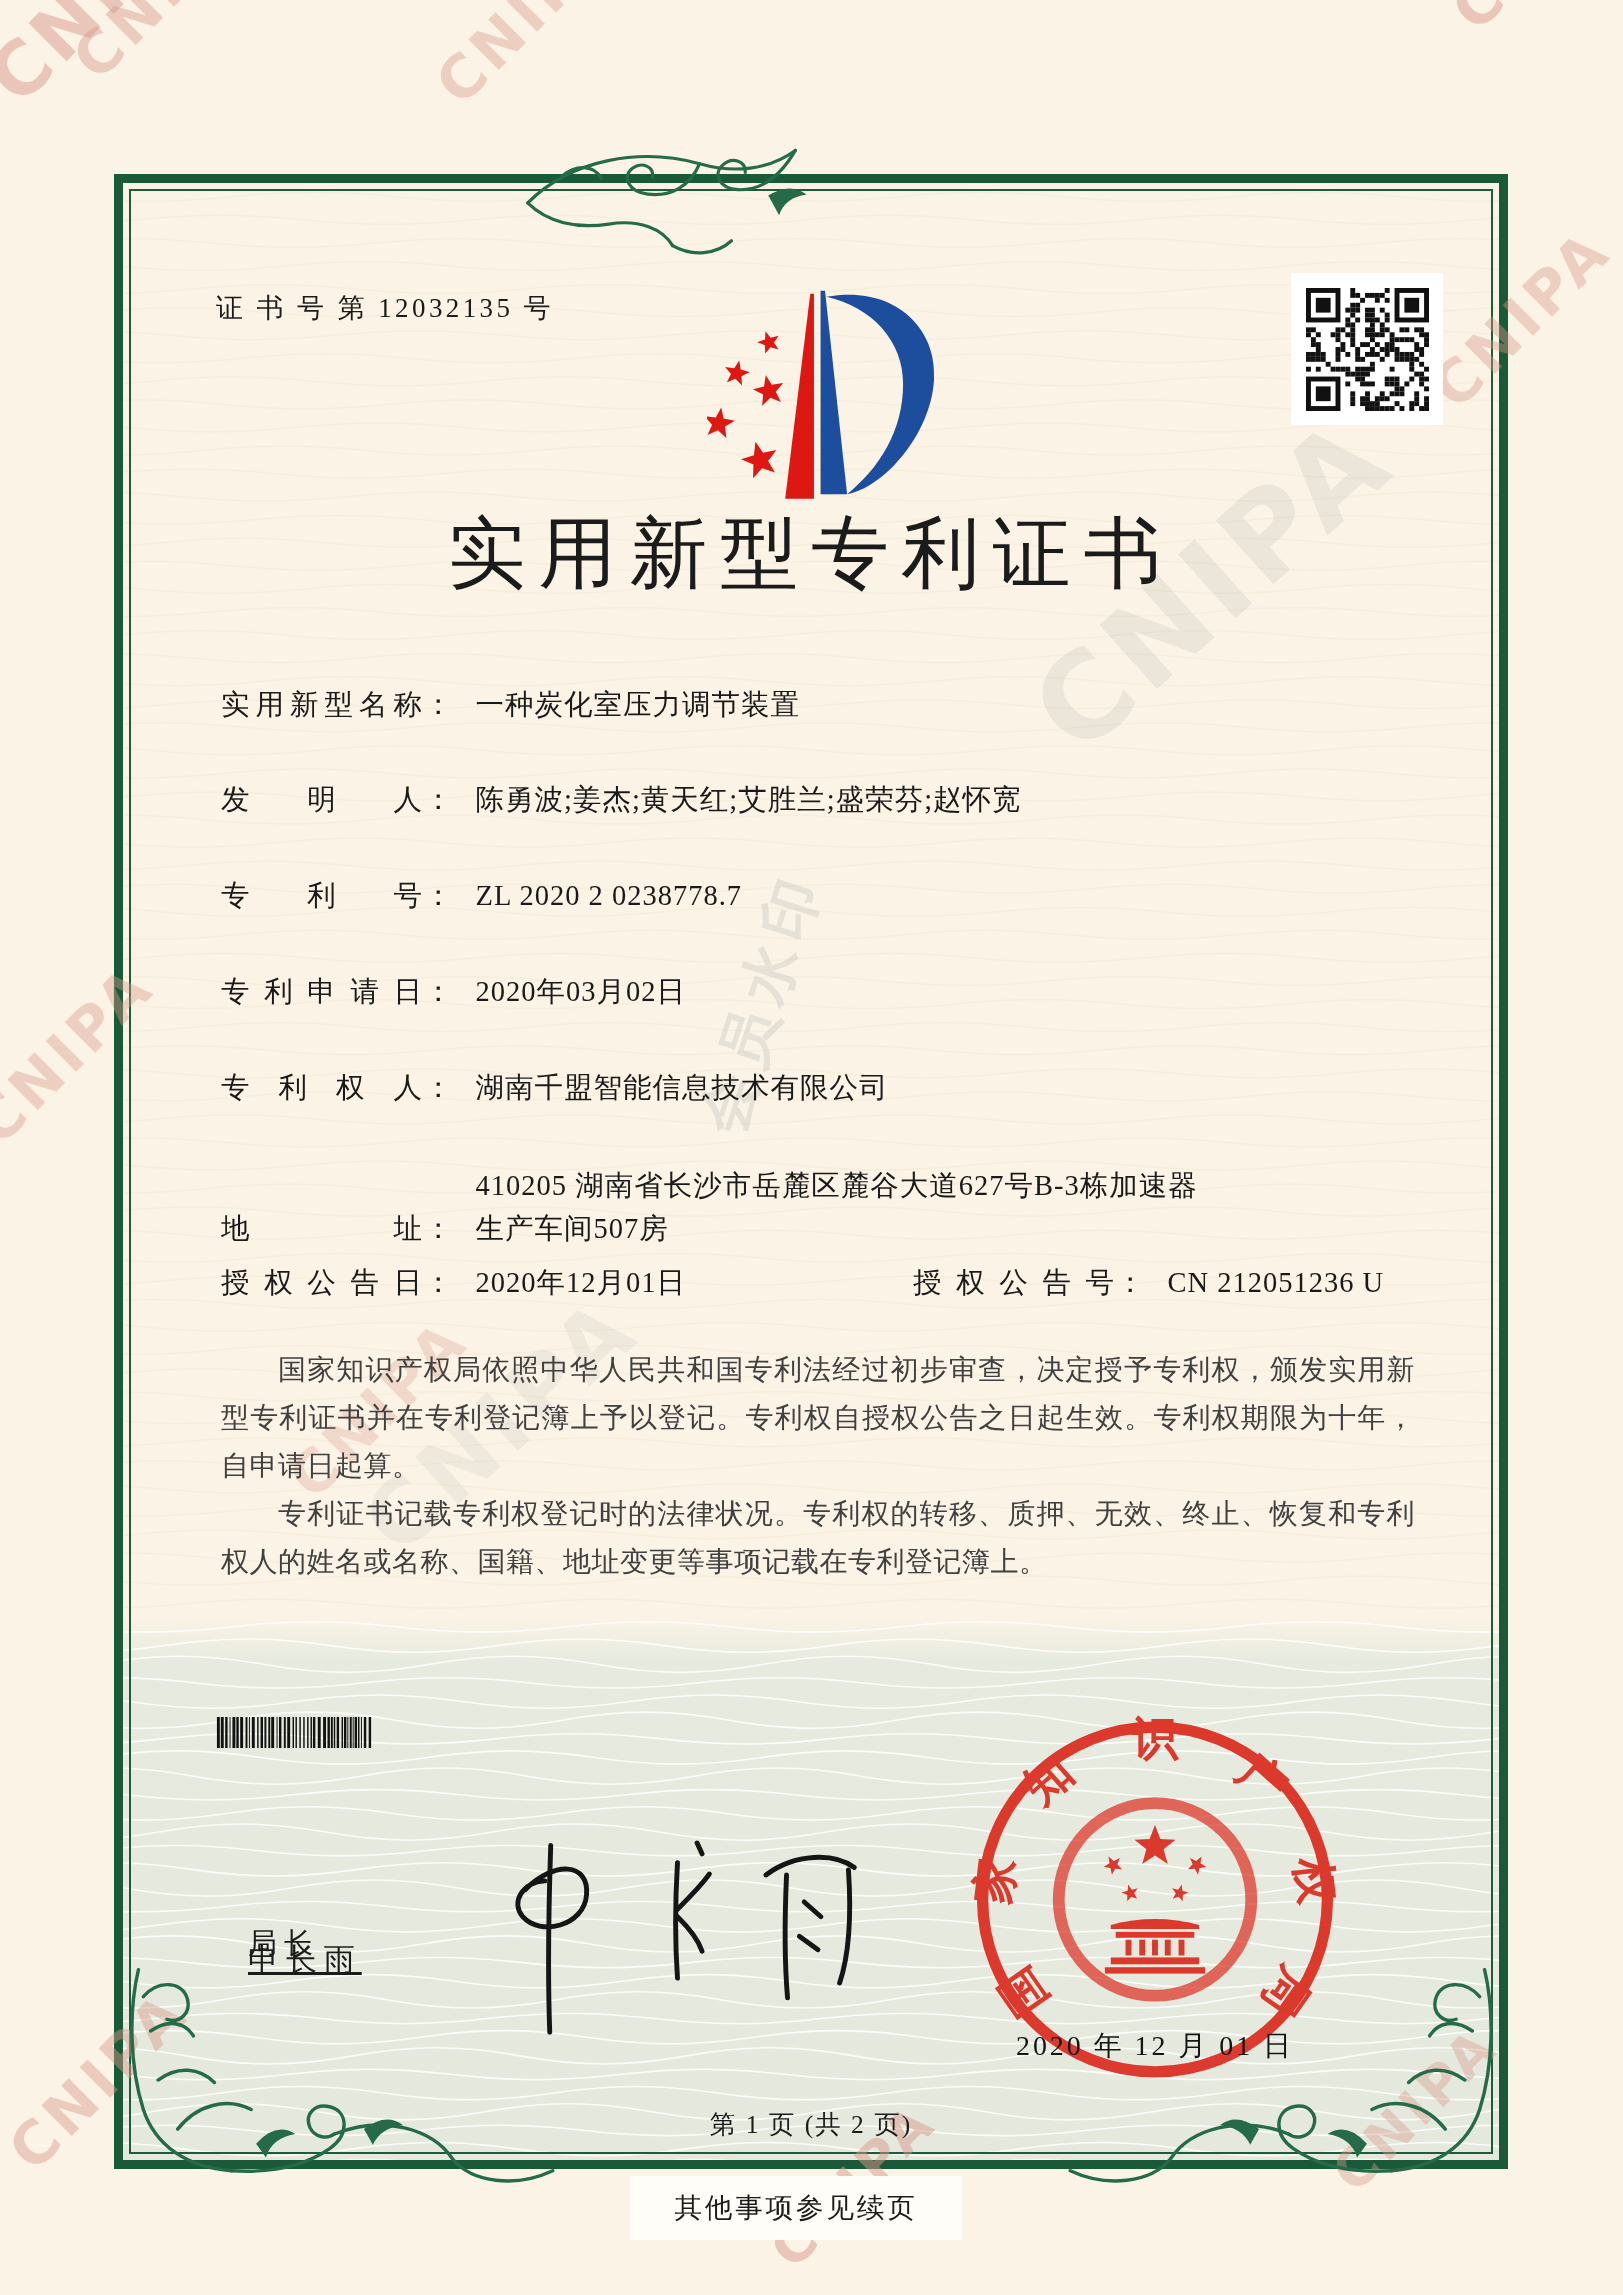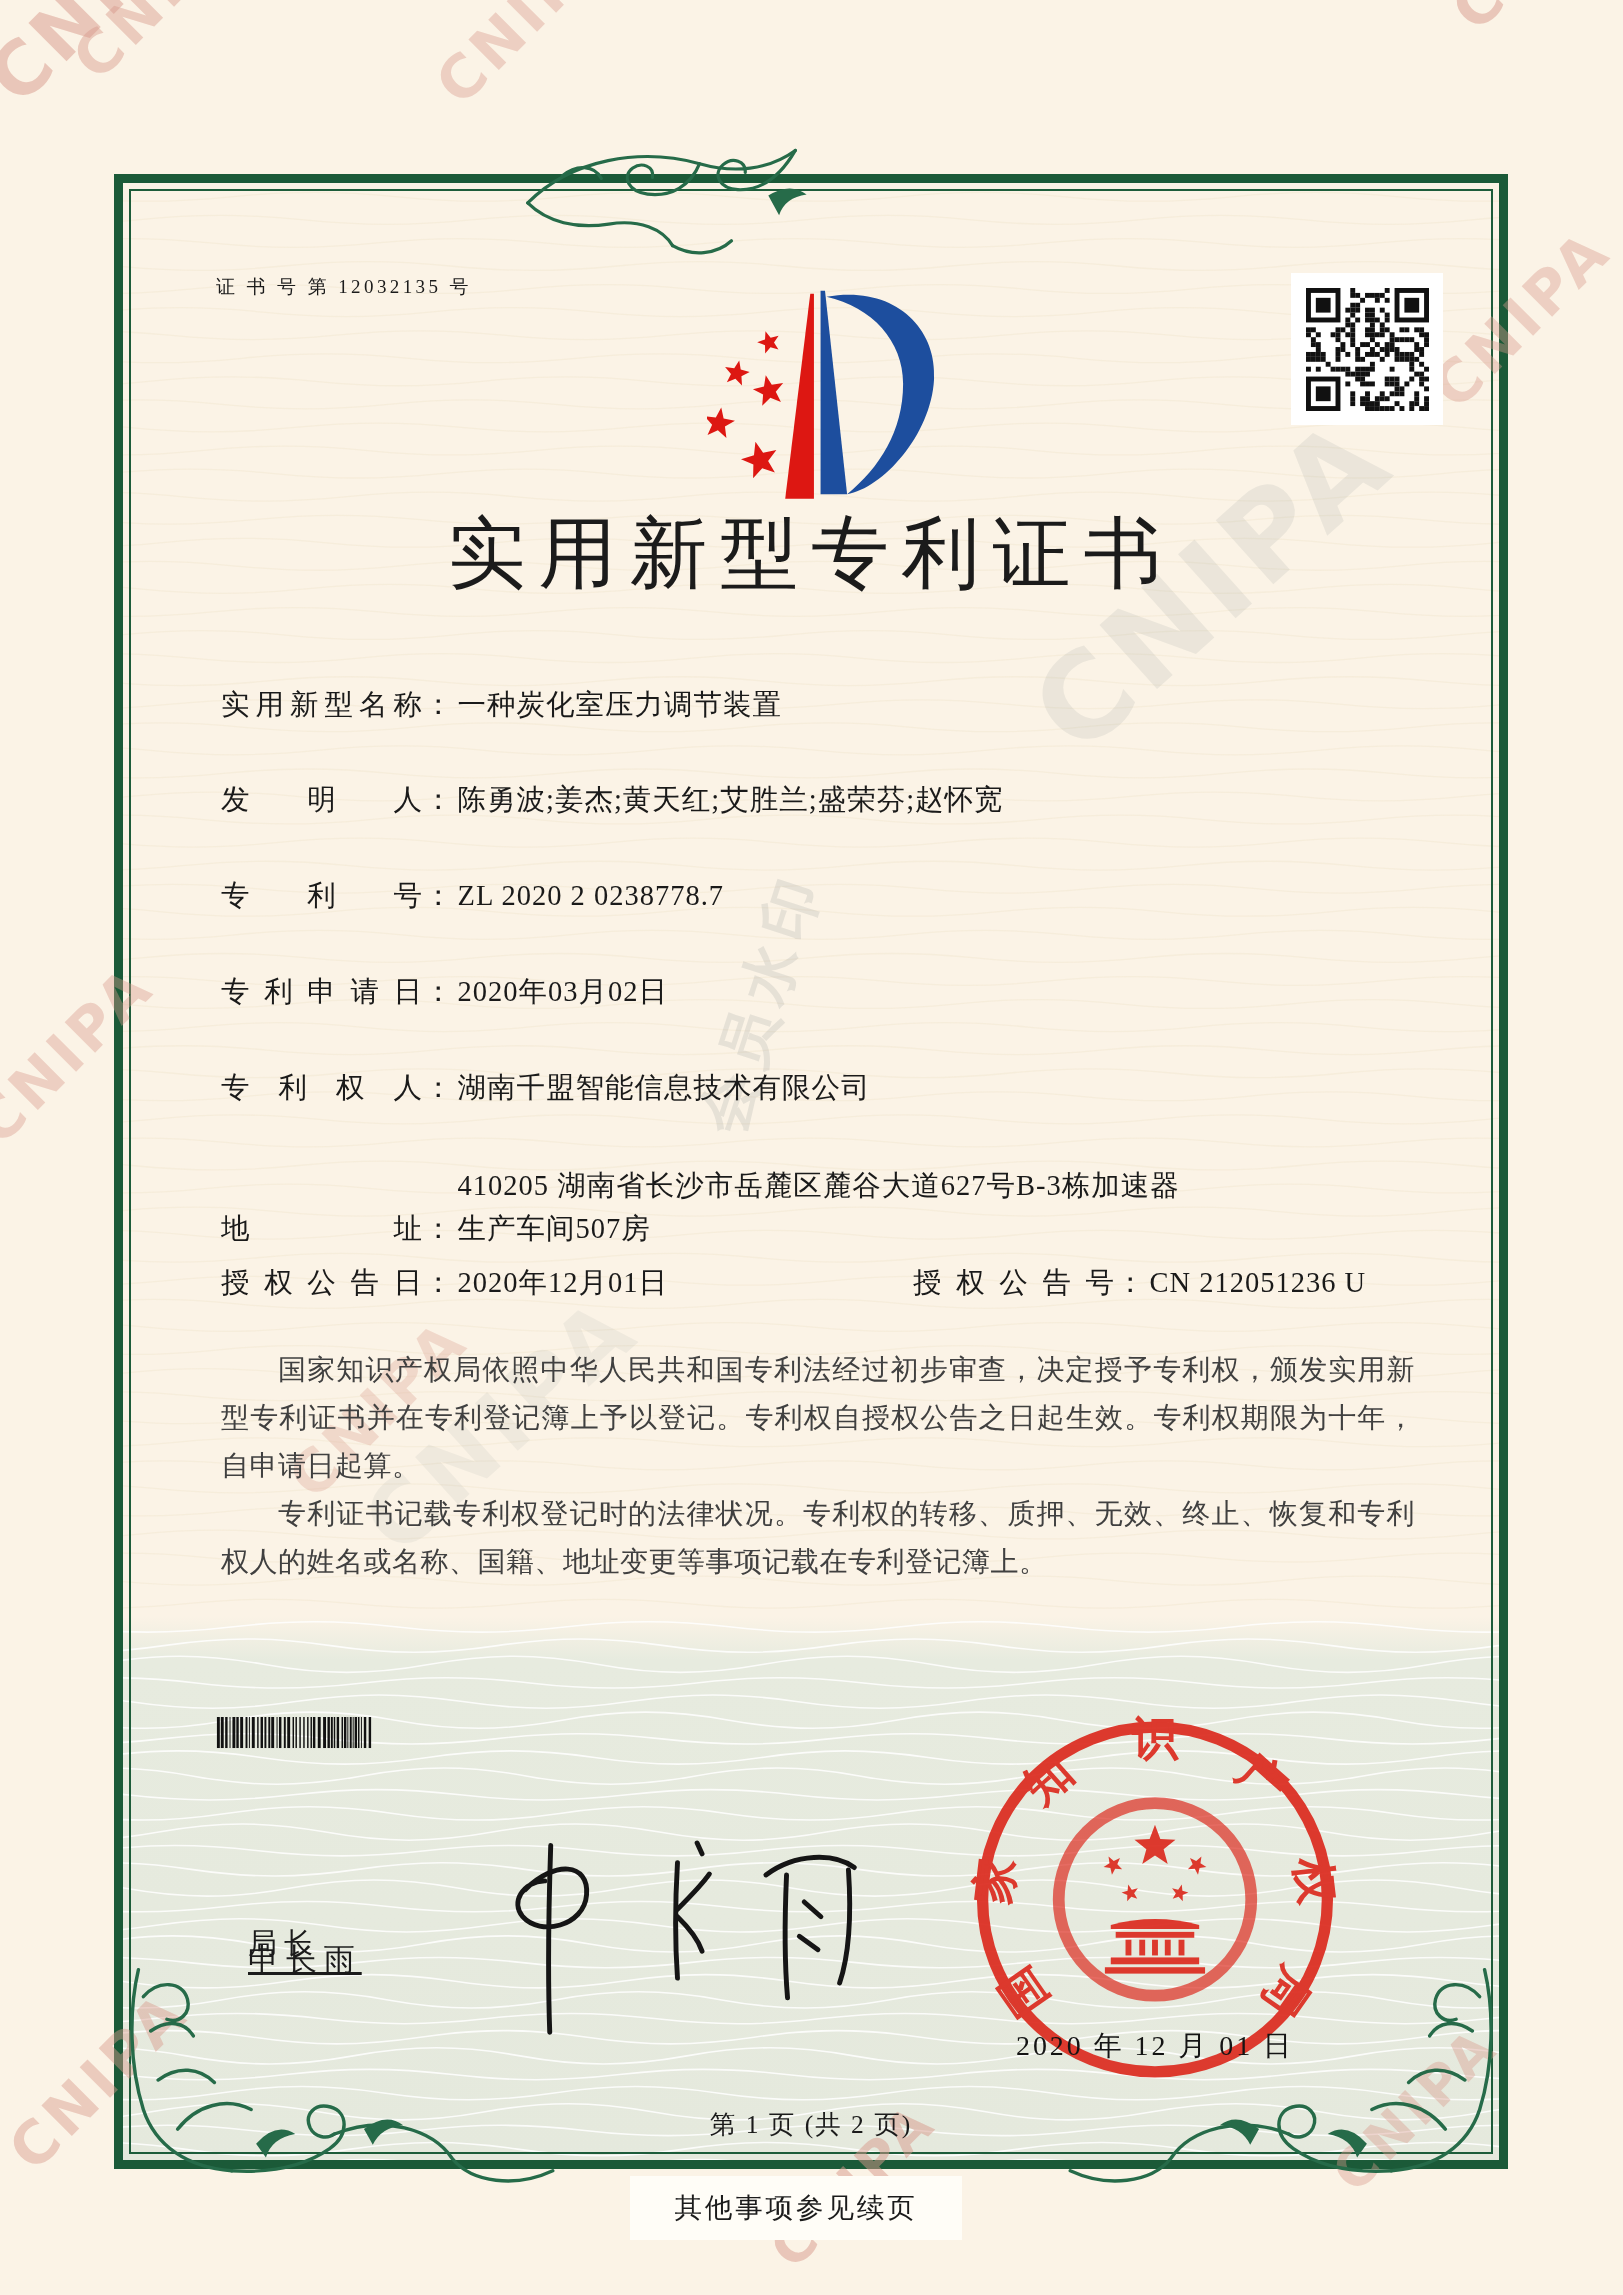--- a/index.html
+++ b/index.html
@@ -6,28 +6,28 @@
   body{font-family:"Liberation Serif","DejaVu Serif",serif;}
   #page{position:relative;width:1623px;height:2295px;background:#fbf3e6;overflow:hidden;}
   .abs{position:absolute;}
   
   #frame-outer{position:absolute;left:114px;top:174px;width:1394px;height:1995px;
     border:9.3px solid #1b5a38;box-sizing:border-box;z-index:1;}
   #frame-inner{position:absolute;left:5.9px;top:5.9px;right:5.9px;bottom:5.9px;
     border:2.9px solid #1d5c3a;}
   
   .cjk{color:#1b1b1b;}
-  #cert-no{left:216px;top:274px;font-size:19px;letter-spacing:3.4px;z-index:6;}
+  #cert-no{left:216px;top:290px;font-size:27px;letter-spacing:3.4px;z-index:6;}
   #title{left:114px;top:502px;width:1394px;text-align:center;font-size:78px;
     font-weight:normal;letter-spacing:12.8px;z-index:6;}
   .frow{position:absolute;display:flex;align-items:flex-end;font-size:28.5px;
     line-height:1;letter-spacing:1px;z-index:6;color:#1a1a1a;}
   .flabel{display:inline-block;width:202px;text-align:justify;text-align-last:justify;flex:none;}
   .fcolon{flex:none;margin-left:1px;}
-  .fvalue{margin-left:4px;white-space:pre-wrap;}
+  .fvalue{margin-left:22px;white-space:pre-wrap;}
   .addr{line-height:1.52;}
   .addr .fvalue{max-width:736px;}
   #paras{left:221px;top:1346px;width:1194px;font-size:28px;line-height:48px;
     text-align:justify;z-index:6;color:#404040;}
   #paras p{margin:0;text-indent:57px;letter-spacing:0.5px;}
   #sig-title{left:248px;top:1876px;font-size:29px;letter-spacing:6.9px;z-index:6;margin-top:48px;}
   #sig-name{left:248px;top:1939px;font-size:31px;letter-spacing:6.9px;z-index:6;text-decoration:underline;}
   #footer-page{left:114px;top:2107px;width:1394px;text-align:center;font-size:25.5px;
     letter-spacing:2px;z-index:6;}
   #note-box{left:630px;top:2176px;width:332px;height:64px;background:#fffdf7;

